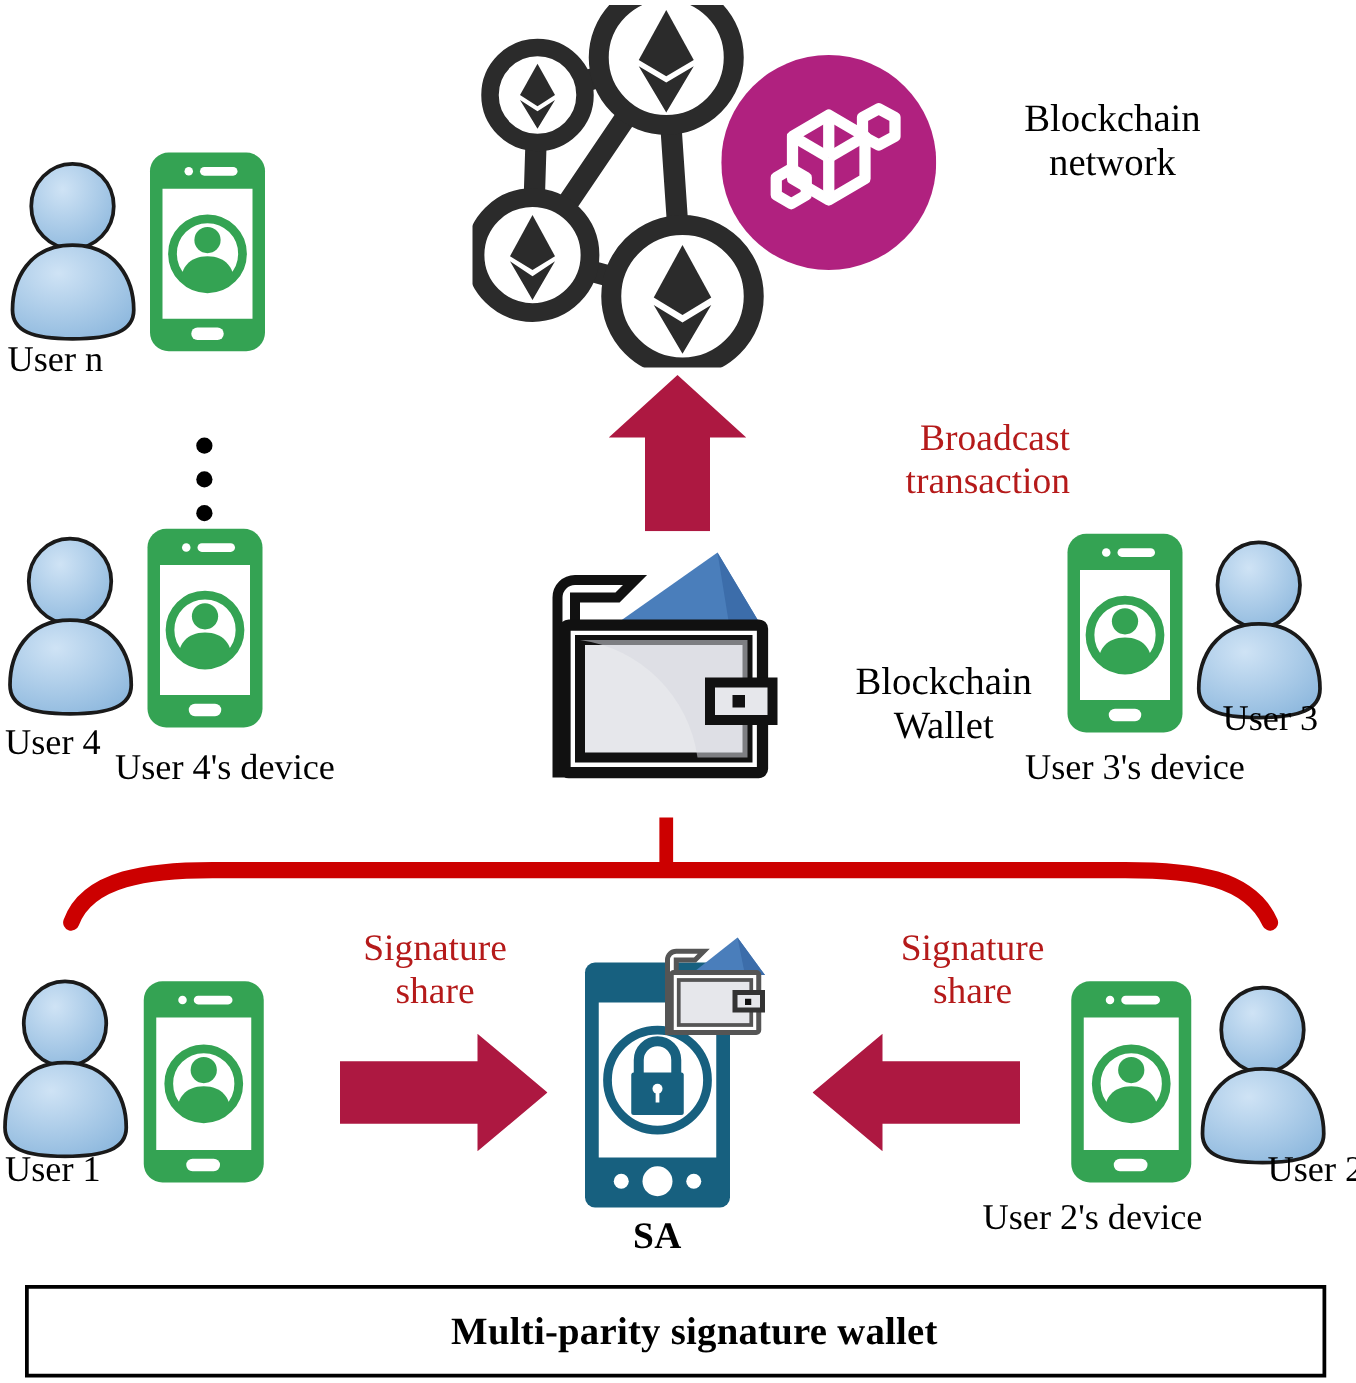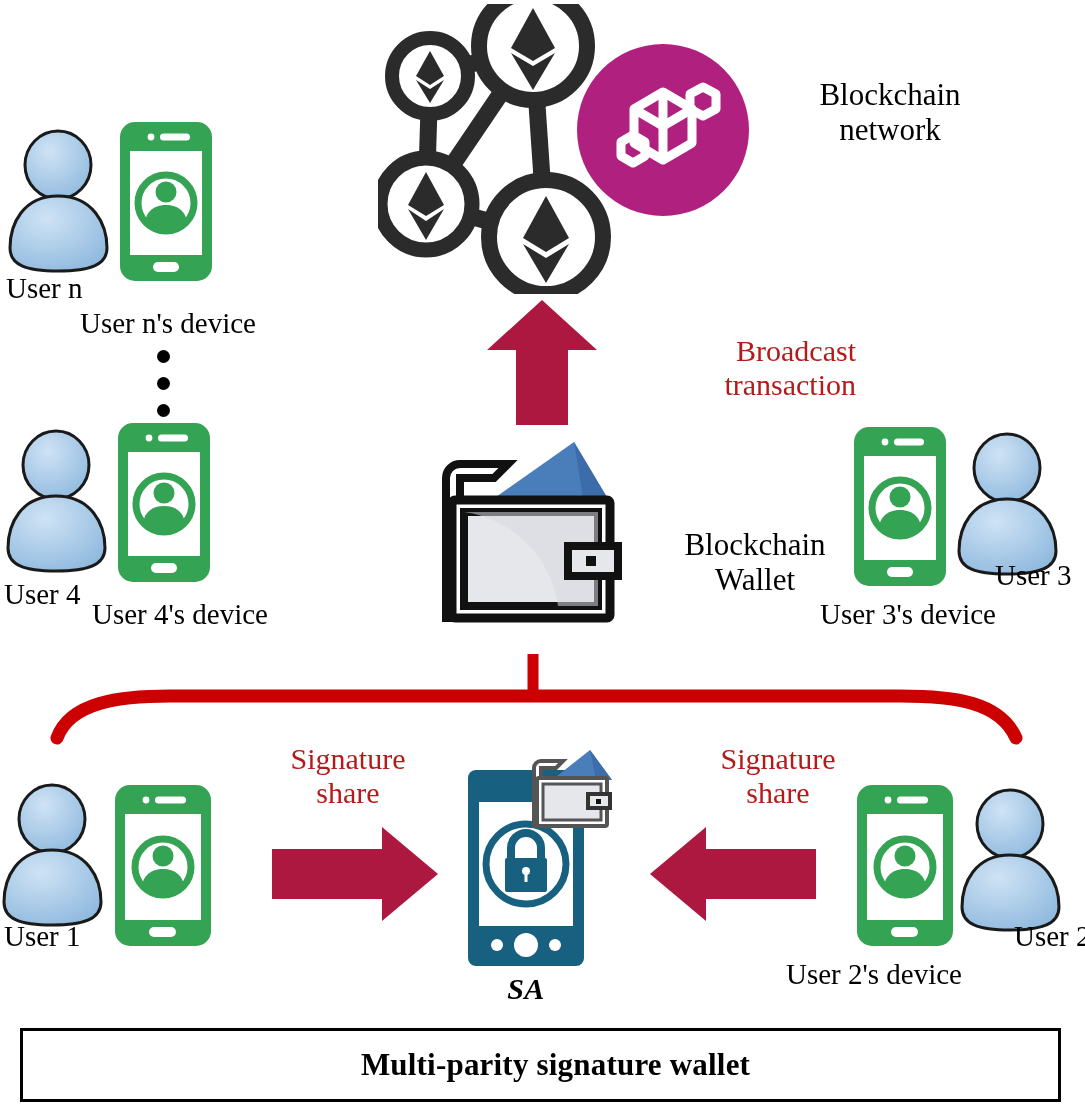--- a/index.html
+++ b/index.html
@@ -34,21 +34,20 @@
     font-family: "Liberation Serif", "DejaVu Serif", serif;
     color: #B51A1A;
     font-size: 30px;
     line-height: 1.12;
     text-align: center;
     white-space: nowrap;
   }
   .lbl-sa {
     font-size: 30px;
     font-weight: bold;
-    font-style: italic;
     letter-spacing: .5px;
   }
   .lbl-boxtitle {
     font-size: 31px;
     font-weight: bold;
     letter-spacing: .2px;
   }
   .center-txt { text-align: center; }
 
   
@@ -203,21 +202,20 @@
       <circle cx="33" cy="17" r="3.4" fill="#ffffff"></circle>
       <rect x="42" y="13.5" width="30" height="7" rx="3.5" fill="#ffffff"></rect>
       <rect x="35" y="142" width="26" height="10" rx="5" fill="#ffffff"></rect>
       <circle cx="48" cy="83" r="28" fill="none" stroke="#34A353" stroke-width="7"></circle>
       <circle cx="48" cy="72" r="10.5" fill="#34A353"></circle>
       <path d="M48 85 C33 85 27 95 27 104 a28 28 0 0 0 42 0 C69 95 63 85 48 85 Z" fill="#34A353"></path>
     </svg>
   </div>
 
   <div class="abs label lbl-user" style="left:6px; top:272px;">User n</div>
-  <div class="abs label lbl-device" style="left:80px; top:307px;">User n's device</div>
 
   <div>
     <div class="dot" style="left:157px; top:350px;"></div>
     <div class="dot" style="left:157px; top:377px;"></div>
     <div class="dot" style="left:157px; top:404px;"></div>
   </div>
 
   <div class="avatar" style="left:4px; top:428px;">
     <svg width="105" height="145" viewBox="0 0 105 145" xmlns="http://www.w3.org/2000/svg">
       <defs>
@@ -266,21 +264,21 @@
         <radialGradient id="avgC" cx="38%" cy="30%" r="78%">
           <stop offset="0%" stop-color="#CFE3F5"></stop>
           <stop offset="100%" stop-color="#8FB9DE"></stop>
         </radialGradient>
       </defs>
       <ellipse cx="52" cy="37" rx="33" ry="34" fill="url(#avgC)" stroke="#1A1A1A" stroke-width="3"></ellipse>
       <path d="M52 68 C17 68 4 96 4 120 C4 137 20 143 52 143 C84 143 101 137 101 120 C101 96 87 68 52 68 Z" fill="url(#avgC)" stroke="#1A1A1A" stroke-width="3"></path>
     </svg>
   </div>
 
-  <div class="abs label lbl-user" style="left:978px; top:559px;margin-left:17px;">User 3</div>
+  <div class="abs label lbl-user" style="left:978px; top:559px;">User 3</div>
   <div class="abs label lbl-device" style="left:820px; top:598px;">User 3's device</div>
 
   <div class="bracket" style="left:0px; top:640px;">
     <svg width="1085" height="120" viewBox="0 0 1085 120" xmlns="http://www.w3.org/2000/svg">
 
       <line x1="533" y1="14" x2="533" y2="56" stroke="#CC0000" stroke-width="11"></line>
 
       <path d="M57 98 C70 62 120 56 170 56 L900 56 C955 56 1000 62 1016 98" fill="none" stroke="#CC0000" stroke-width="13" stroke-linecap="round"></path>
     </svg>
   </div>

